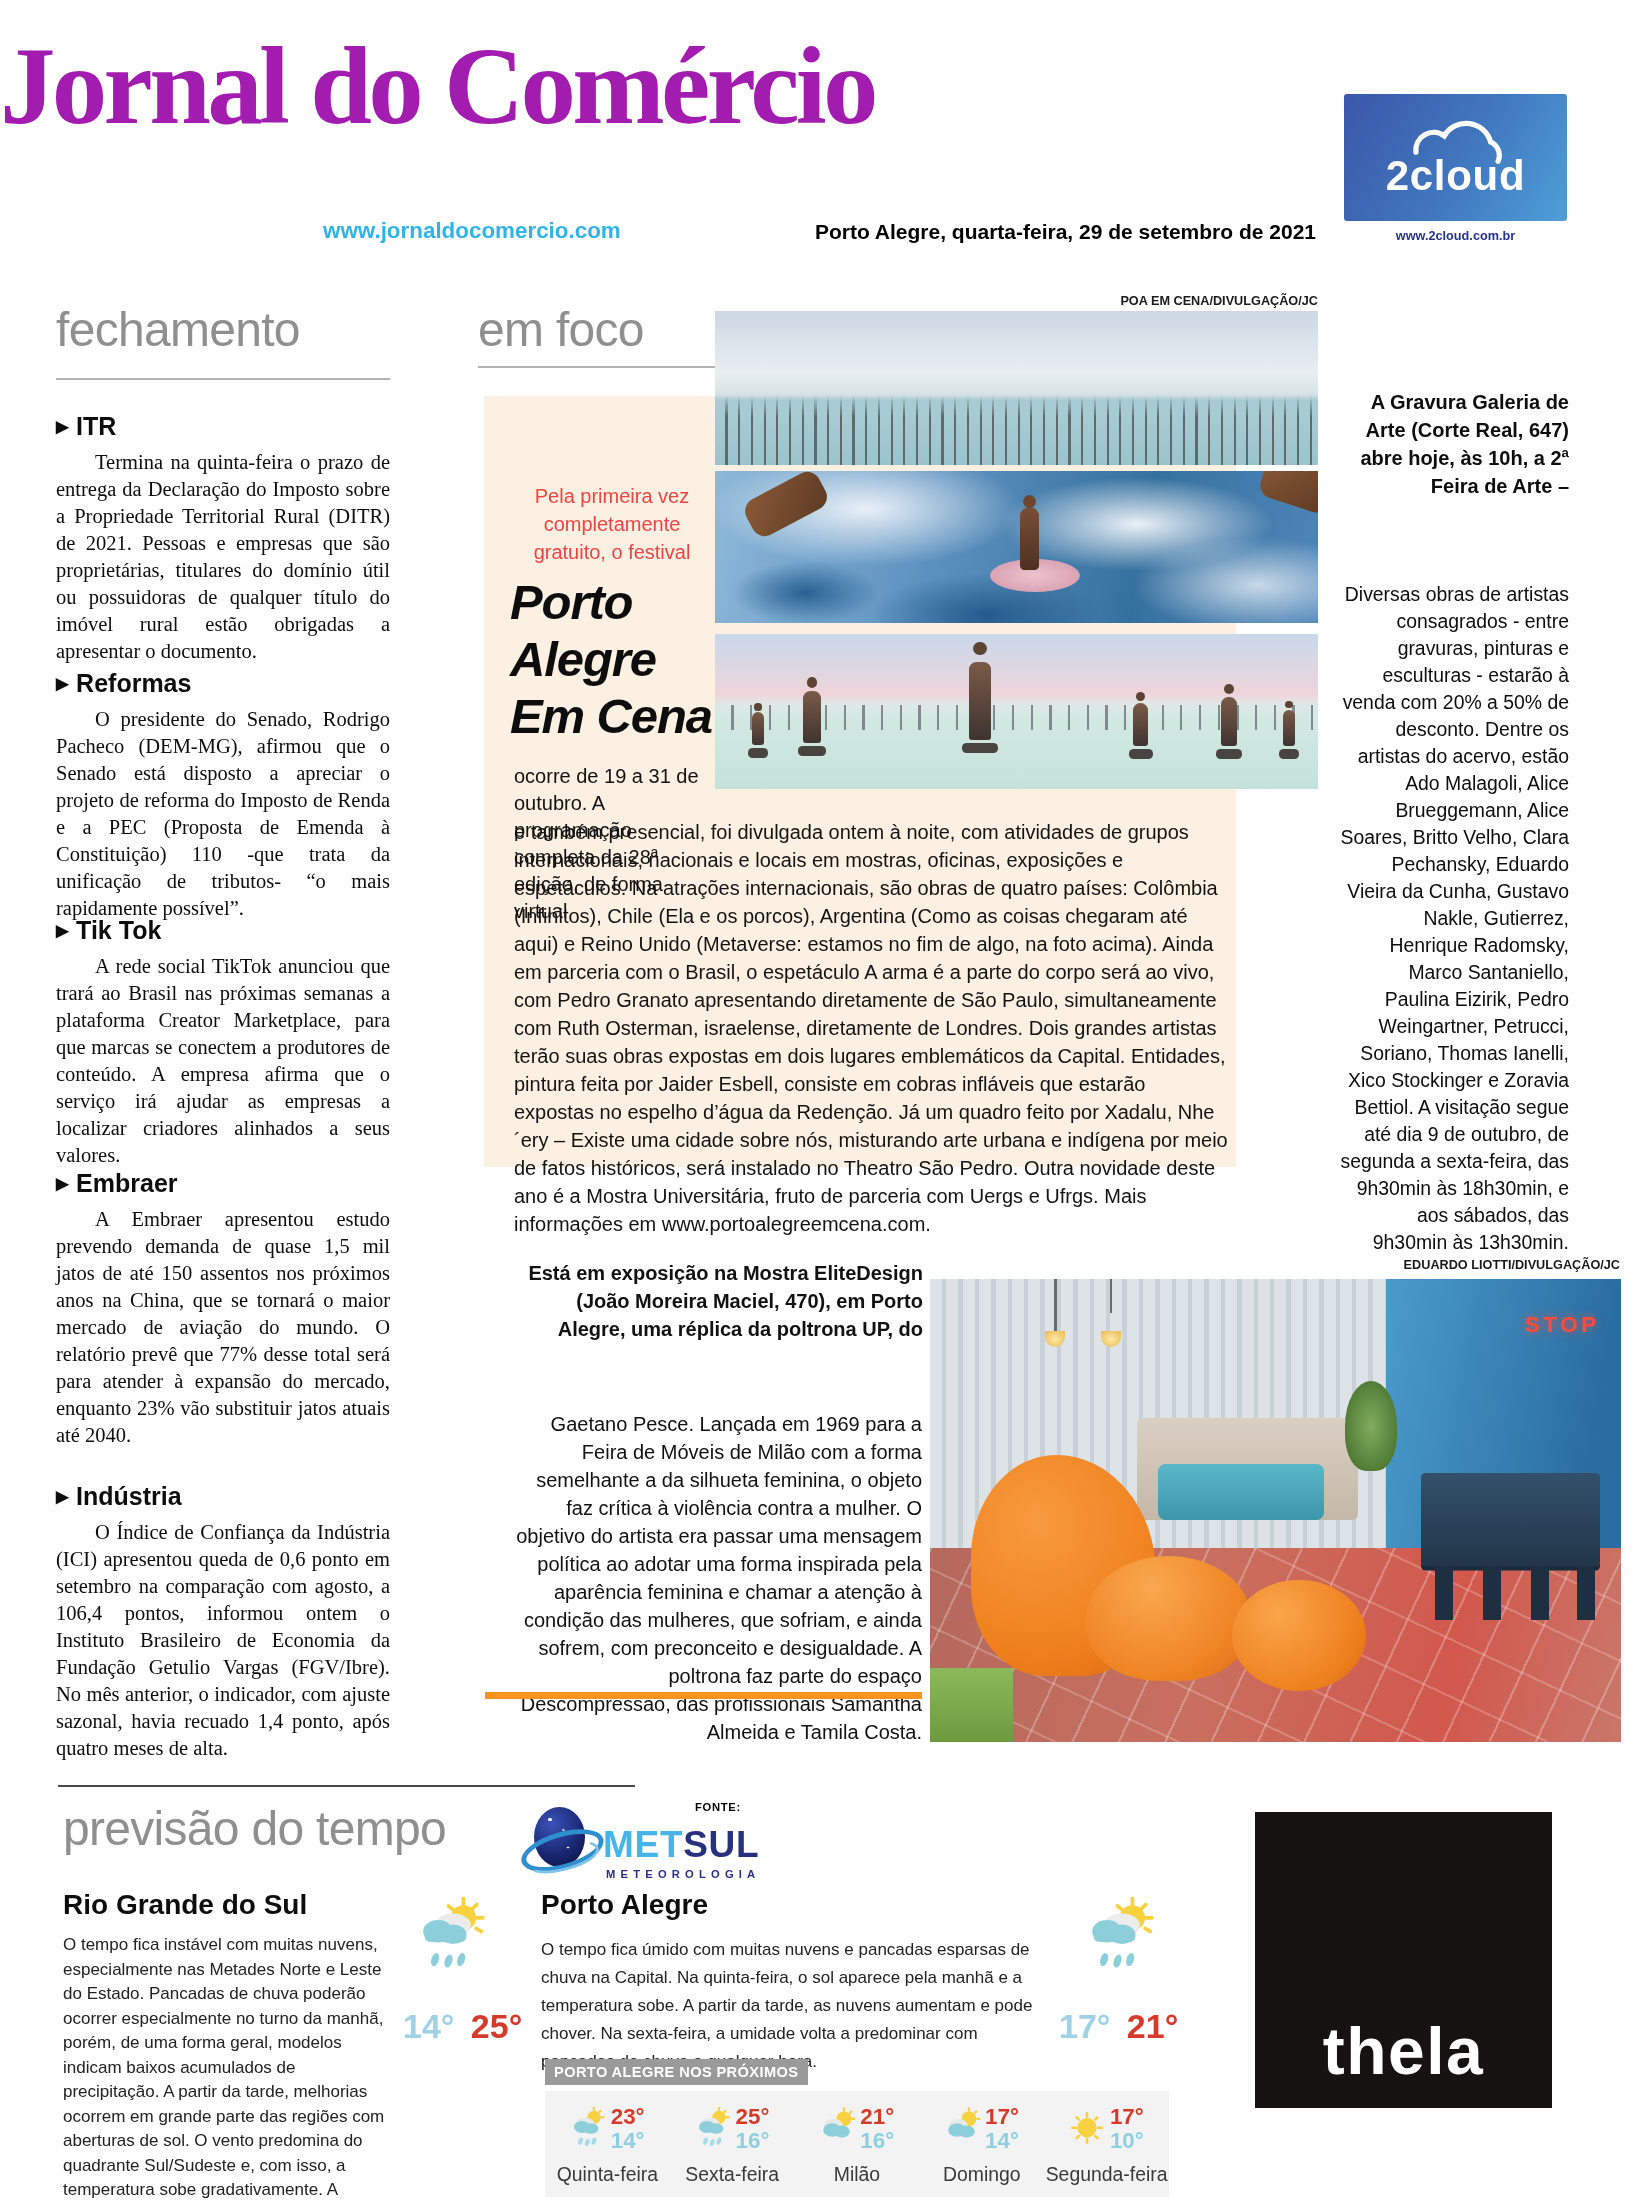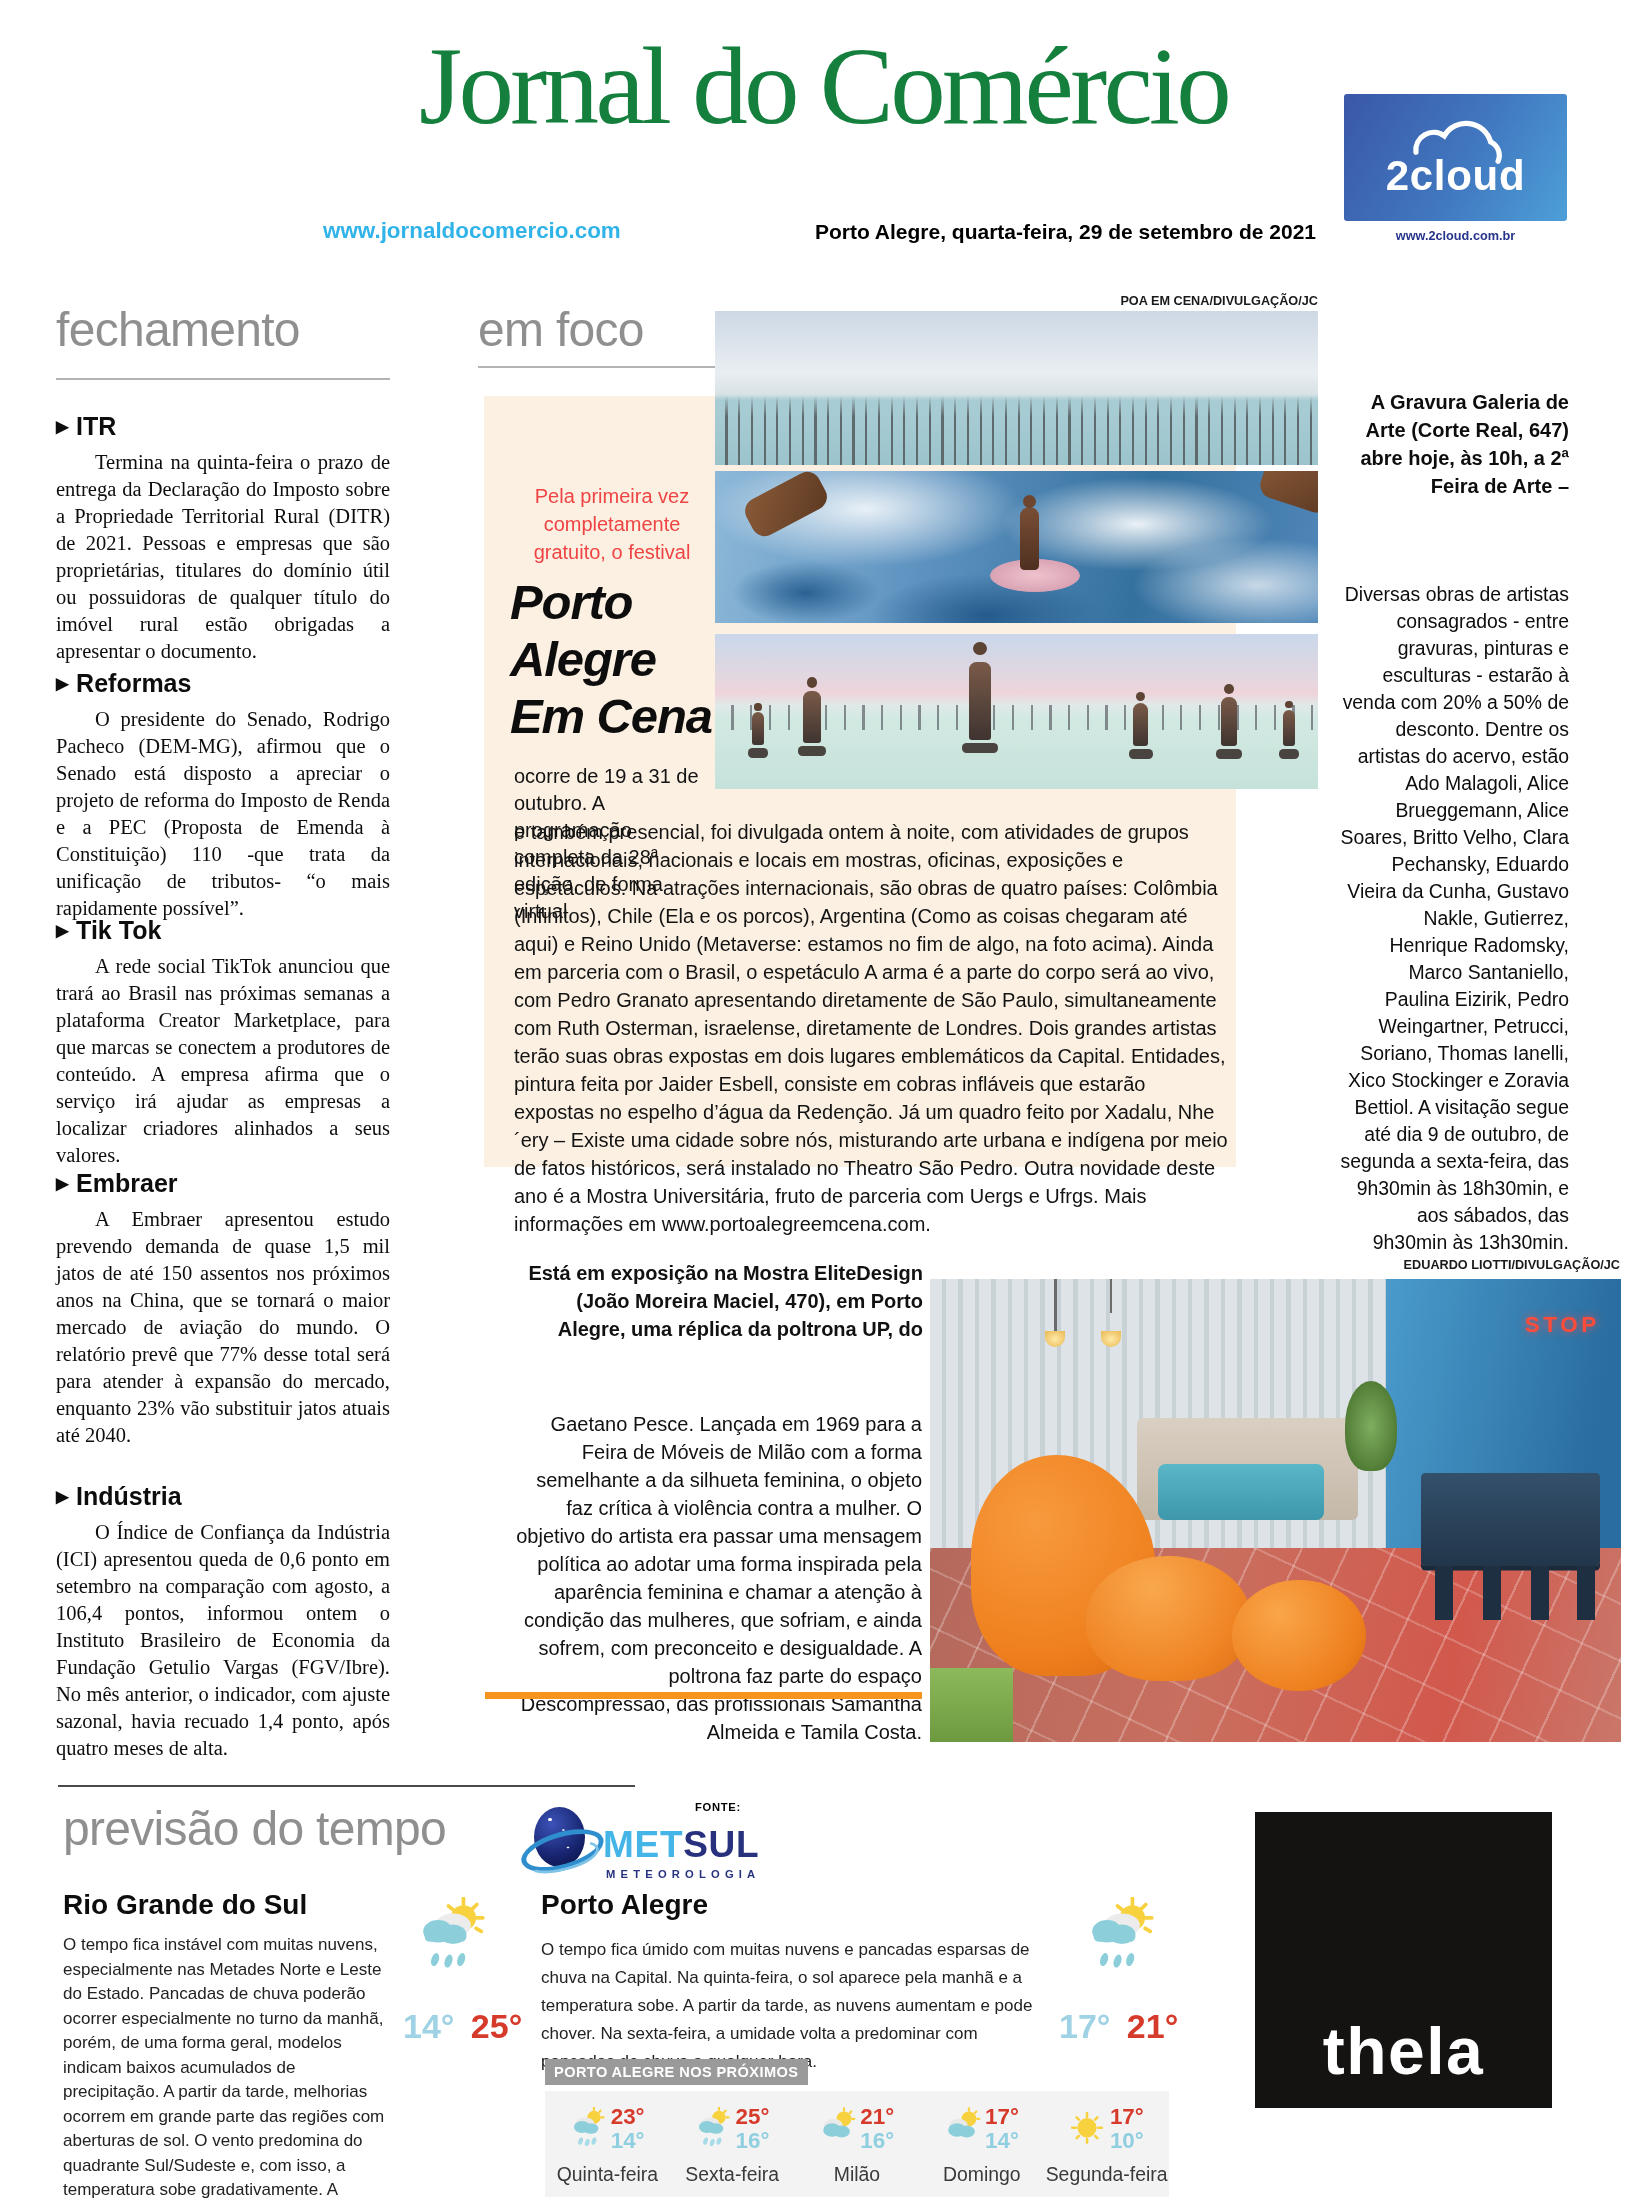--- a/index.html
+++ b/index.html
@@ -1,22 +1,22 @@
 <!DOCTYPE html>
 <html style="font-size:12px"><head>
 <meta charset="utf-8">
 <style>
   html,body{margin:0;padding:0;background:#ffffff;}
   #page{position:relative;width:1647px;height:2205px;background:#fff;overflow:hidden;
         font-family:"Liberation Sans",sans-serif;color:#111;}
   .abs{position:absolute;}
 
   
-  .masthead{left:0;right:0;top:25.4px;text-align:center;font-family:"Liberation Serif",serif;
-            font-weight:normal;font-size:111px;color:#15803d;letter-spacing:-3.7px;line-height:1.1;}
+  .masthead{left:0;right:0;top:25.4px;font-family:"Liberation Serif",serif;
+            font-weight:bold;font-size:111px;color:#a21caf;letter-spacing:-3.7px;line-height:1.1;}
   .site-url{left:323px;top:218px;font-size:22.4px;font-weight:bold;color:#2fb3e8;text-decoration:none;}
   .dateline{left:672px;width:644px;top:220px;text-align:right;font-size:21px;font-weight:bold;color:#000;}
   .ad2cloud{left:1344px;top:94px;width:223px;height:127px;border-radius:3px;cursor:pointer;
             background:linear-gradient(120deg,#3a57a8 0%,#4178c0 55%,#4d9fd8 100%);}
   .ad2cloud svg{position:absolute;left:0;top:0;}
   .ad2cloud .brand{position:absolute;left:0;right:0;top:58px;text-align:center;color:#fff;
             font-size:42px;font-weight:bold;letter-spacing:0.7px;}
   .ad2cloud-url{left:1344px;width:223px;top:229px;text-align:center;font-size:12.7px;color:#27348b;font-weight:bold;}
 
   

